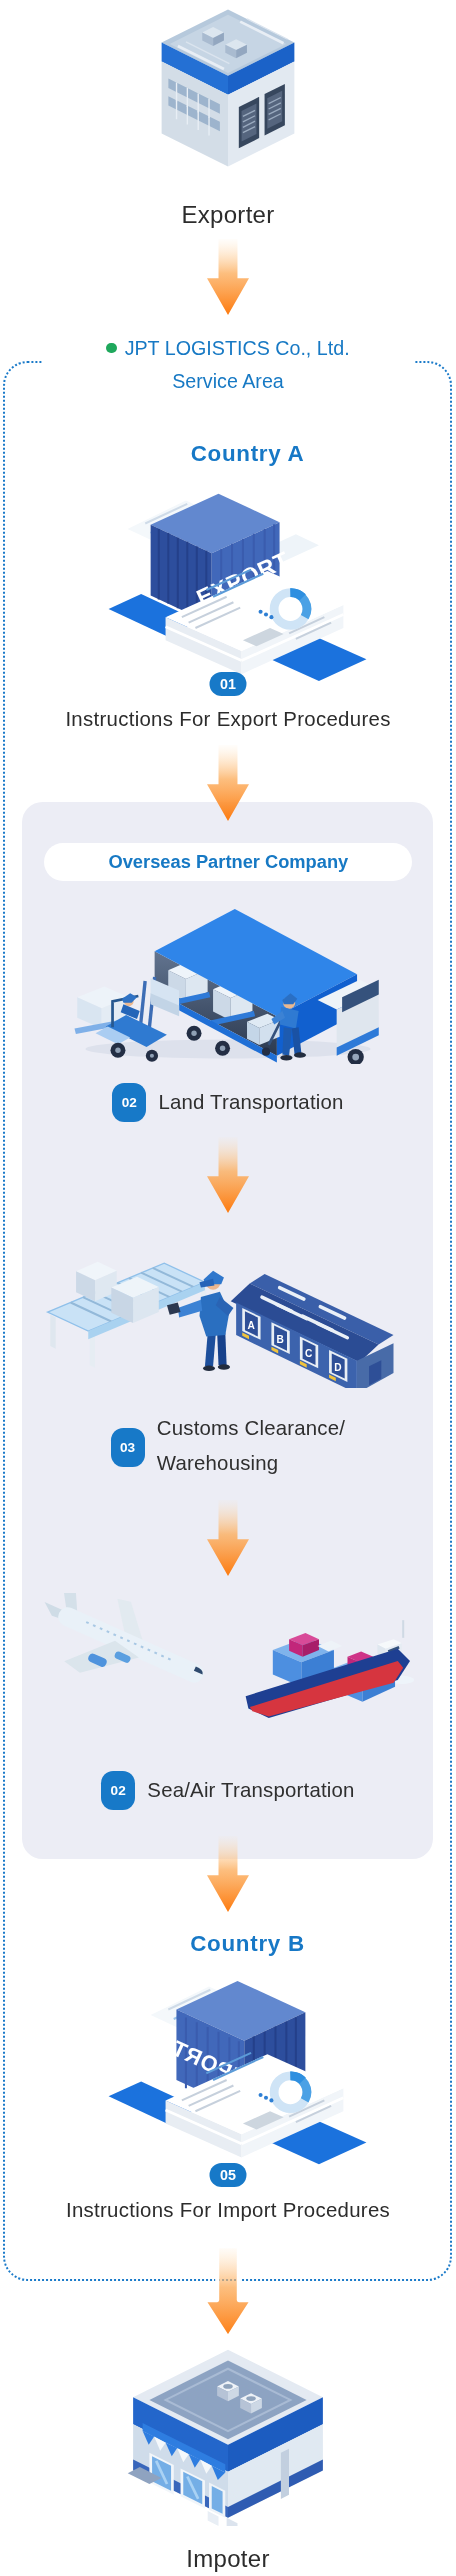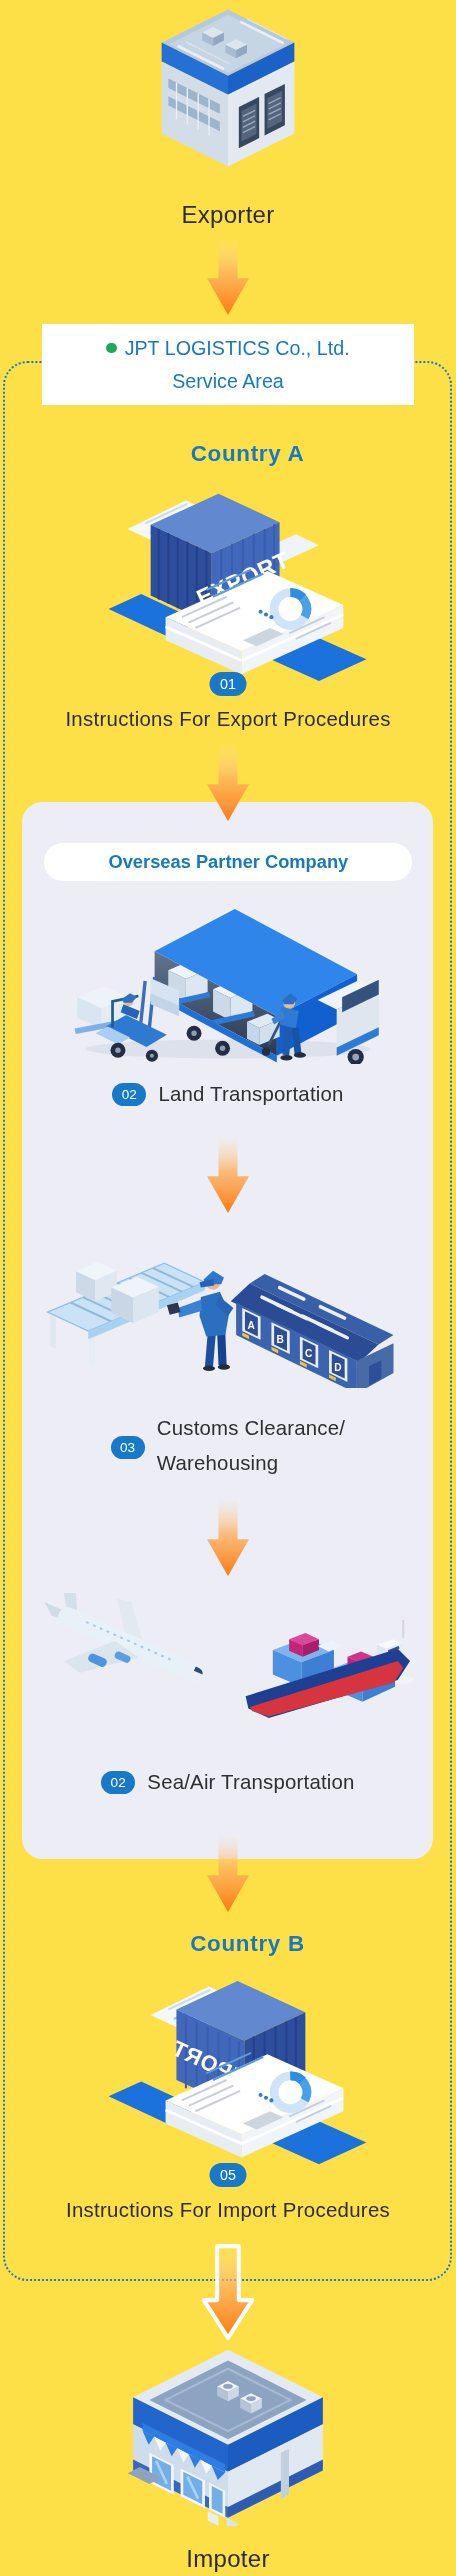--- a/index.html
+++ b/index.html
@@ -1,44 +1,44 @@
 <!DOCTYPE html>
 <html style="font-size:11px"><head>
 <meta charset="utf-8">
 <style>
   html,body{margin:0;padding:0;background:#000;}
   .canvas{
-    position:relative;width:456px;height:2576px;background:#fde047;
+    position:relative;width:456px;height:2576px;background:#ffffff;
     font-family:"Liberation Sans","DejaVu Sans",sans-serif;overflow:hidden;
   }
   .cap{position:absolute;left:0;right:0;text-align:center;color:#2c2c2c;
        font-size:20.4px;font-weight:400;letter-spacing:0.3px;}
   .cap.big{font-size:24px;}
   .country{position:absolute;left:0;right:0;text-align:center;color:#1778c6;
        font-size:22.4px;font-weight:700;letter-spacing:0.7px;padding-left:39px;}
   .dotted-frame{position:absolute;left:2.7px;top:361px;width:449px;height:1920px;
        border:2px dotted #1a7ac9;border-radius:24.4px;box-sizing:border-box;z-index:1;}
   .service-box{position:absolute;left:42px;top:324px;width:372px;height:81px;
        background:#ffffff;z-index:3;display:flex;flex-direction:column;
        justify-content:center;align-items:center;gap:2.7px;}
   .service-line{color:#1779c4;font-size:19.7px;font-weight:400;line-height:1.55;
        display:flex;align-items:center;gap:8.1px;}
   .green-dot{width:10.2px;height:10.2px;border-radius:50%;background:#1fa85c;display:inline-block;}
   .panel{position:absolute;left:22.4px;top:802px;width:411px;height:1057px;
        background:#ecedf5;border-radius:20.4px;z-index:2;}
   .pill{position:absolute;left:22px;top:41px;width:368px;height:38px;background:#ffffff;
        border-radius:19px;display:flex;align-items:center;justify-content:center;}
   .pill span{color:#1779c4;font-size:18.3px;font-weight:700;}
-  .badge{background:#1779c8;color:#fff;font-weight:400;border-radius:12.2px;
+  .badge{background:#1779c8;color:#fff;font-weight:700;border-radius:12.2px;
        display:flex;align-items:center;justify-content:center;}
   .badge.center{position:absolute;left:50%;transform:translateX(-50%);
        width:37px;height:24.4px;font-size:14.3px;}
   .steprow{position:absolute;left:0;right:0;display:flex;justify-content:center;
        align-items:center;gap:12.2px;}
-  .steprow .badge{width:34px;height:23px;font-size:13.6px;flex:0 0 auto;}
+  .steprow .badge{width:34px;height:39px;font-size:13.6px;flex:0 0 auto;}
   .steprow .steptext{color:#2f2f2f;font-size:20.4px;font-weight:400;letter-spacing:0.2px;}
   .steprow.twoline{align-items:center;}
   .steprow.twoline .badge{margin-top:4.1px;}
   .steprow.twoline .steptext div{line-height:1.7;}
   .arrow{position:absolute;left:50%;transform:translateX(-50%);}
   .z3{z-index:3;}
   .z4{z-index:4;}
   svg{display:block;}
   .illus{position:absolute;left:50%;transform:translateX(-50%);}
 </style>

